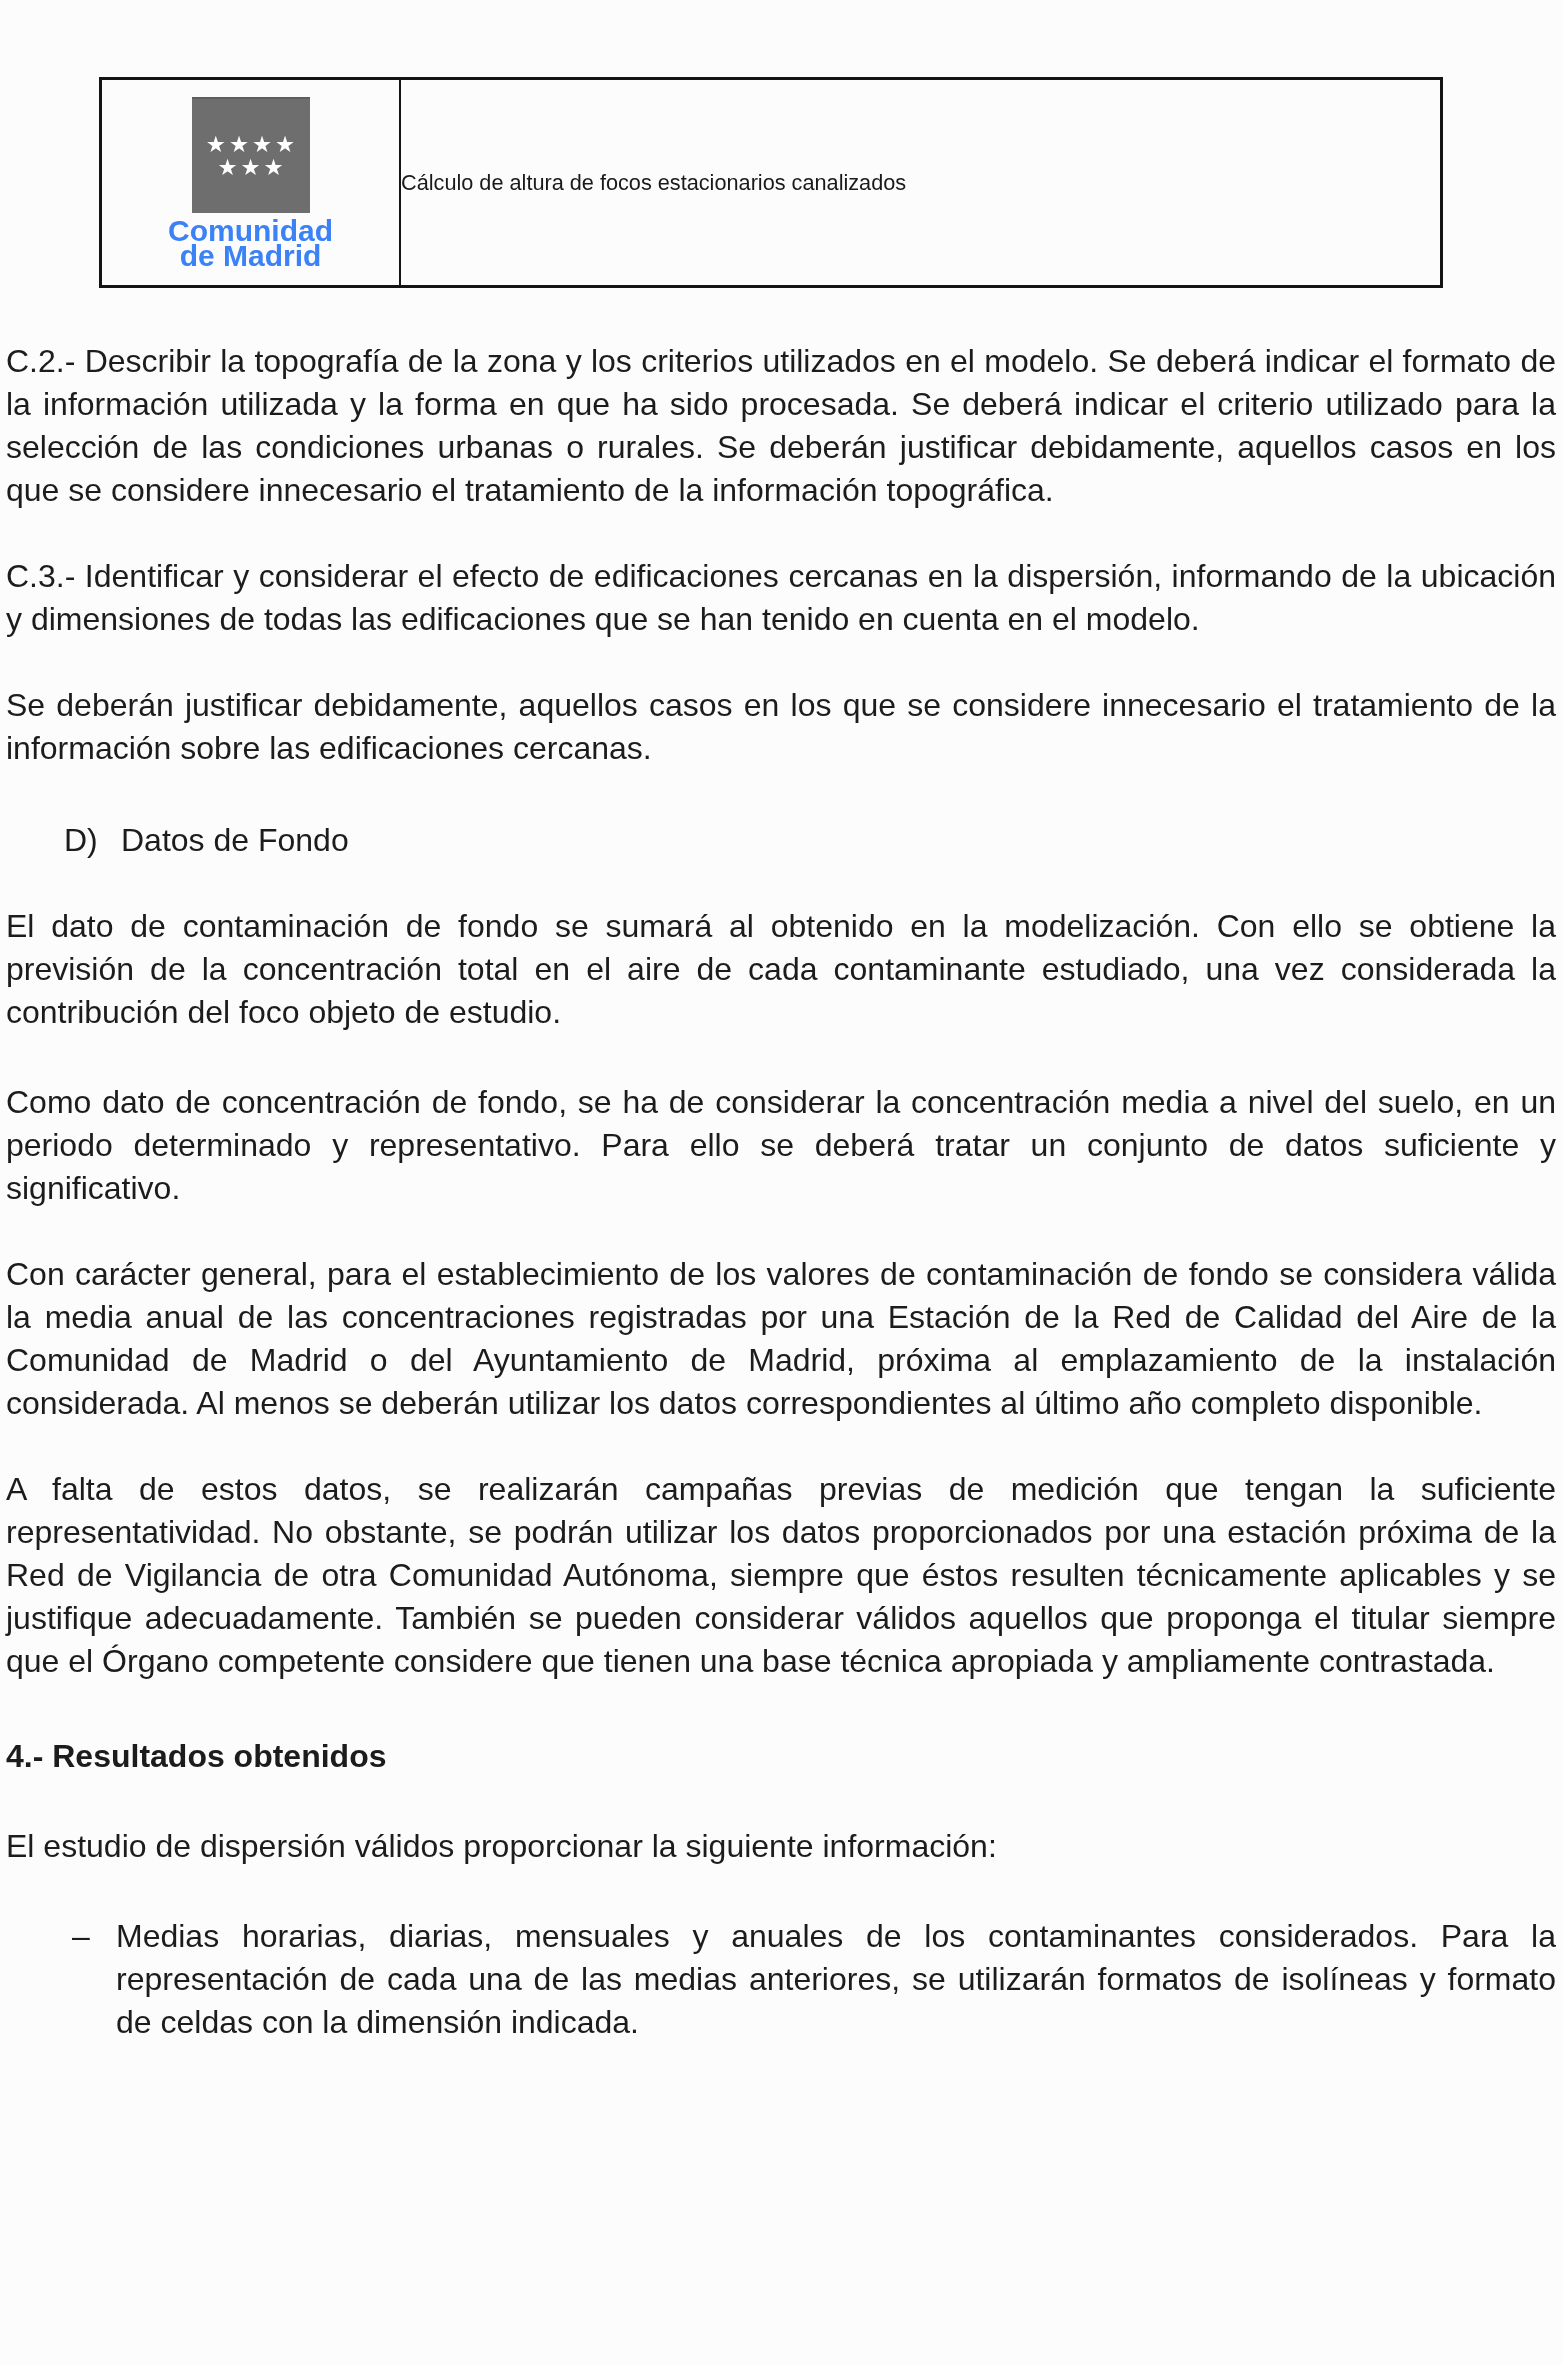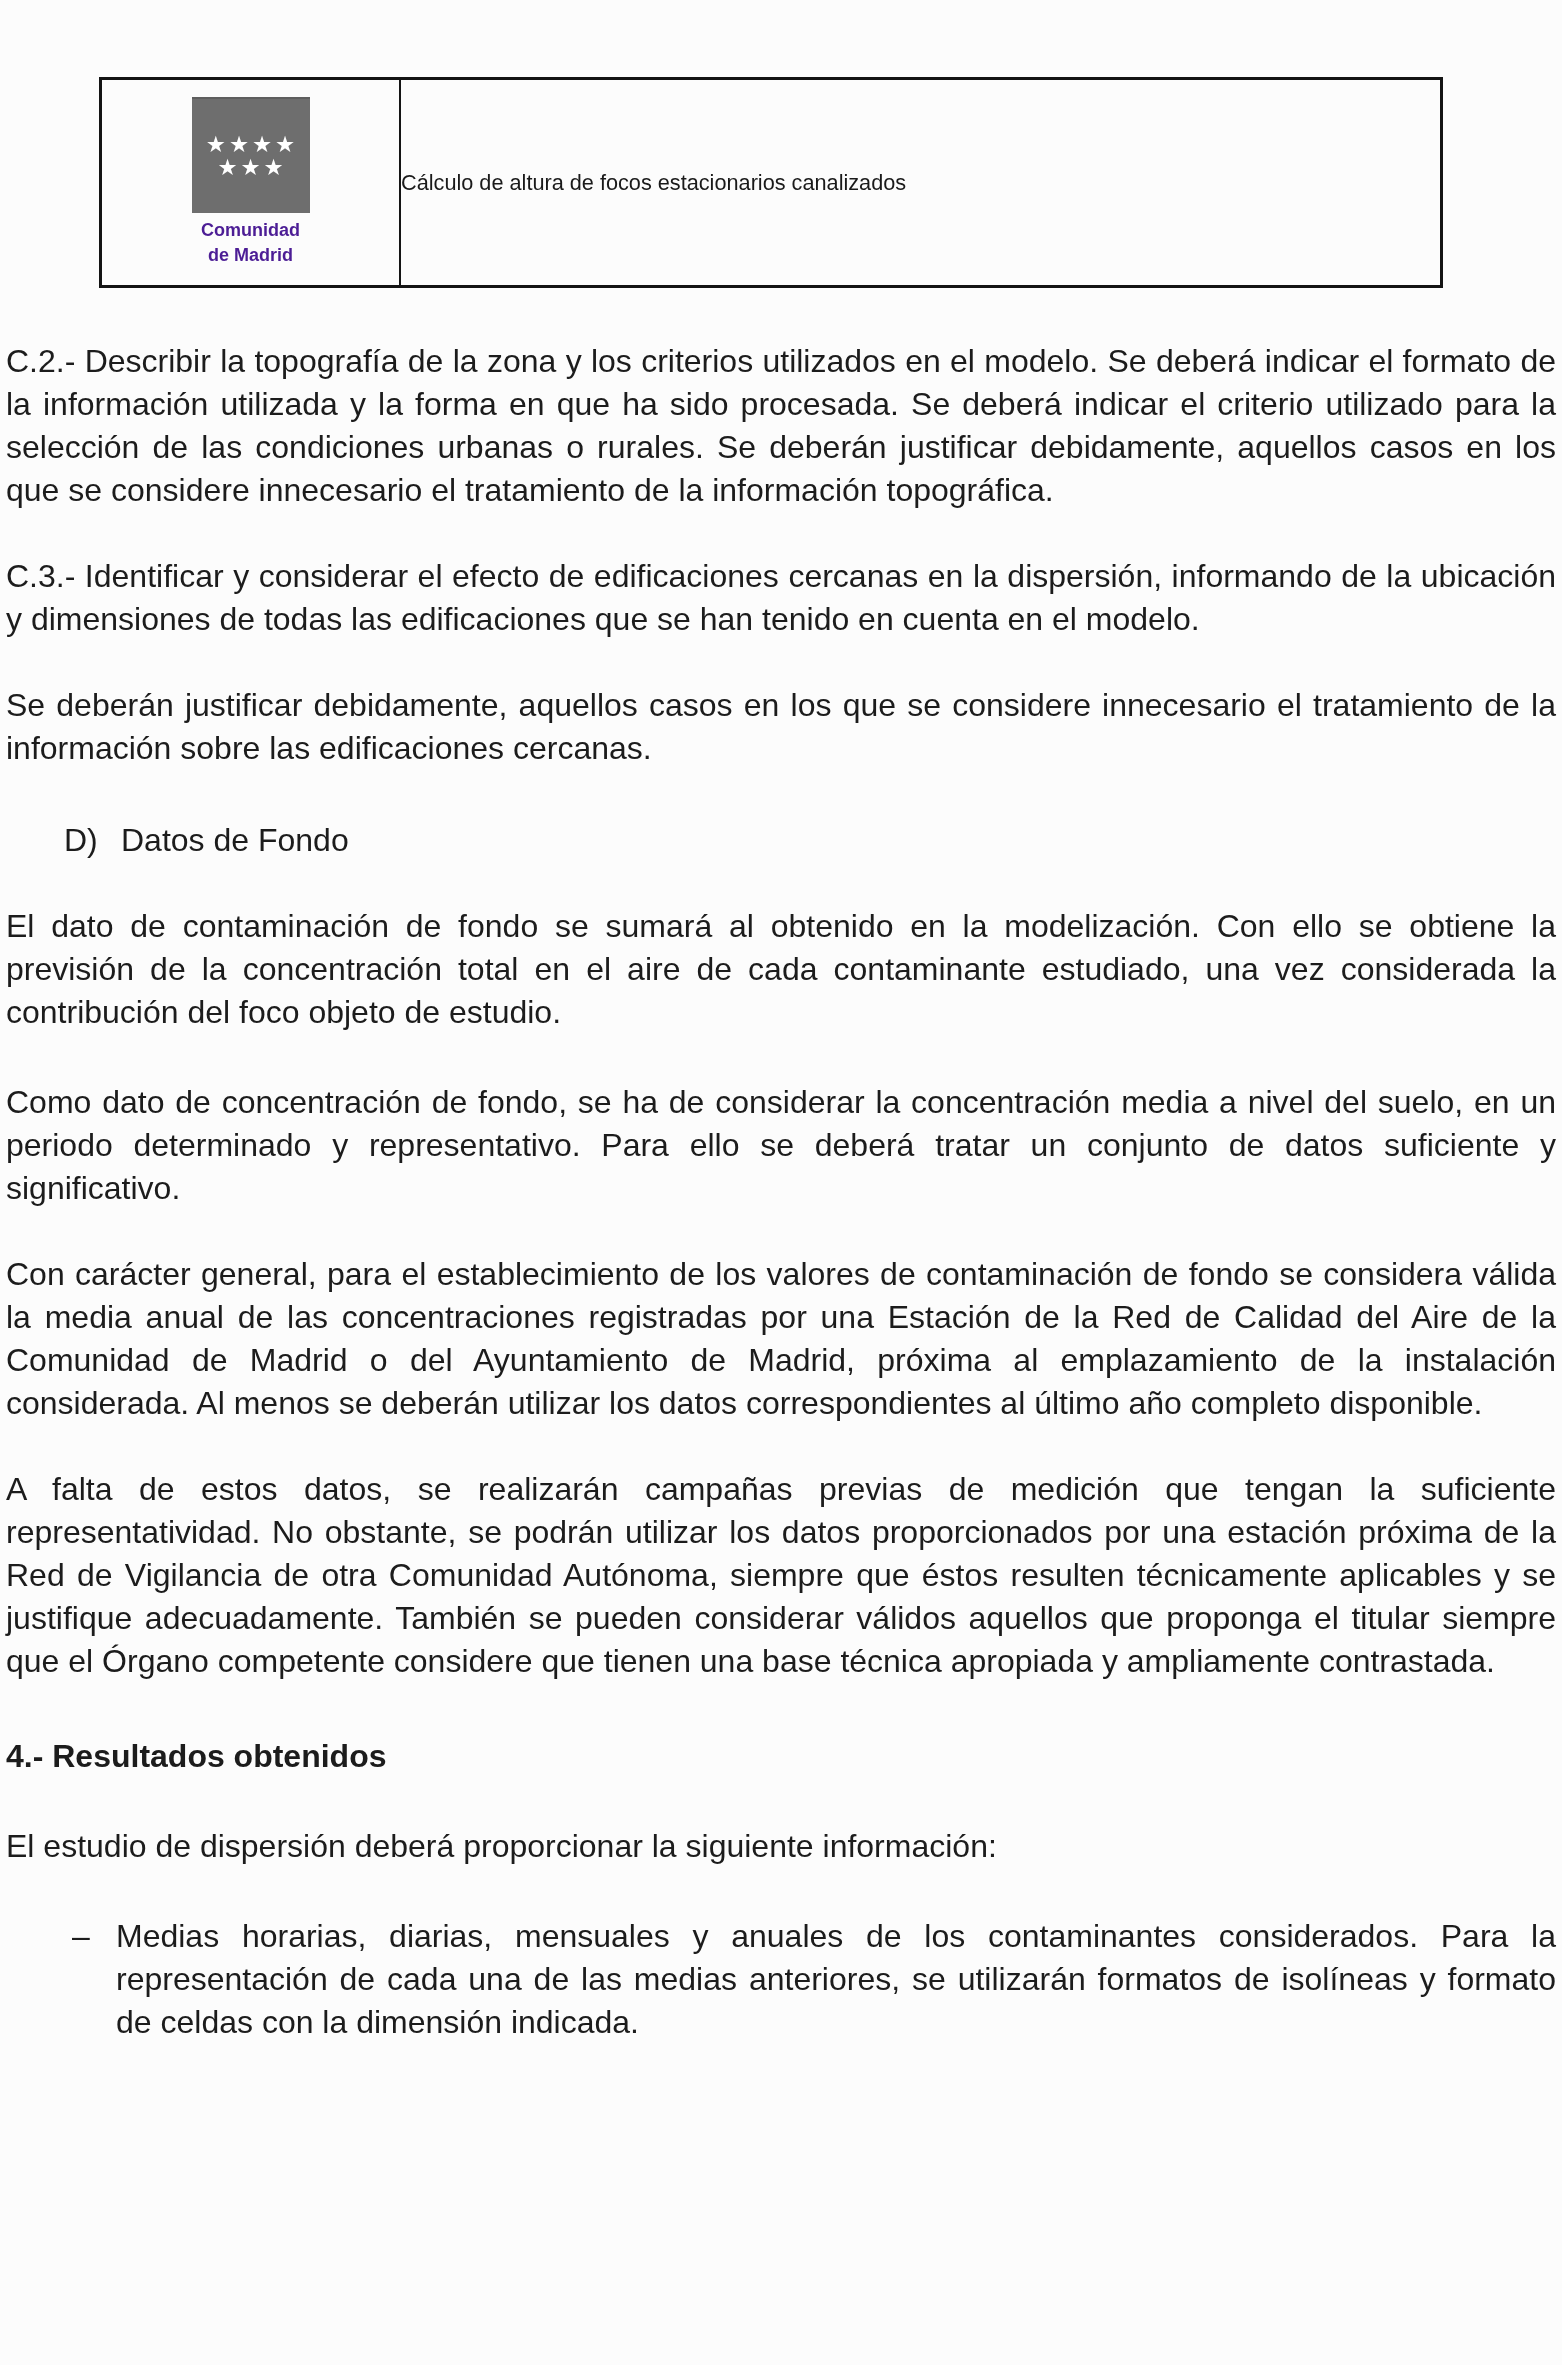--- a/index.html
+++ b/index.html
@@ -52,23 +52,23 @@
     color: #ffffff;
     font-size: 22.4px;
     line-height: 23px;
     letter-spacing: 3px;
     text-indent: 3px;
     white-space: nowrap;
   }
   .org-name {
     margin-top: 4.5px;
     font-weight: bold;
-    font-size: 18px;
+    font-size: 30px;
     line-height: 25px;
-    color: #4c1d95;
+    color: #3b82f6;
     letter-spacing: 0px;
   }
   .header-right {
     flex: 1;
     display: flex;
     align-items: center;
   }
   .doc-title {
     font-size: 21.7px;
     color: #1a1a1a;
@@ -153,20 +153,20 @@
   <p class="para">El dato de contaminación de fondo se sumará al obtenido en la modelización. Con ello se obtiene la previsión de la concentración total en el aire de cada contaminante estudiado, una vez considerada la contribución del foco objeto de estudio.</p>
 
   <p class="para after-heading">Como dato de concentración de fondo, se ha de considerar la concentración media a nivel del suelo, en un periodo determinado y representativo. Para ello se deberá tratar un conjunto de datos suficiente y significativo.</p>
 
   <p class="para">Con carácter general, para el establecimiento de los valores de contaminación de fondo se considera válida la media anual de las concentraciones registradas por una Estación de la Red de Calidad del Aire de la Comunidad de Madrid o del Ayuntamiento de Madrid, próxima al emplazamiento de la instalación considerada. Al menos se deberán utilizar los datos correspondientes al último año completo disponible.</p>
 
   <p class="para">A falta de estos datos, se realizarán campañas previas de medición que tengan la suficiente representatividad. No obstante, se podrán utilizar los datos proporcionados por una estación próxima de la Red de Vigilancia de otra Comunidad Autónoma, siempre que éstos resulten técnicamente aplicables y se justifique adecuadamente. También se pueden considerar válidos aquellos que proponga el titular siempre que el Órgano competente considere que tienen una base técnica apropiada y ampliamente contrastada.</p>
 
   <p class="heading-4">4.- Resultados obtenidos</p>
 
-  <p class="para after-heading">El estudio de dispersión deberá proporcionar la siguiente información:</p>
+  <p class="para after-heading">El estudio de dispersión válidos proporcionar la siguiente información:</p>
 
   <div class="bullet">
     <span class="marker">–</span><span>Medias horarias, diarias, mensuales y anuales de los contaminantes considerados. Para la representación de cada una de las medias anteriores, se utilizarán formatos de isolíneas y formato de celdas con la dimensión indicada.</span>
   </div>
 
 </div>
 
 
 </body></html>

